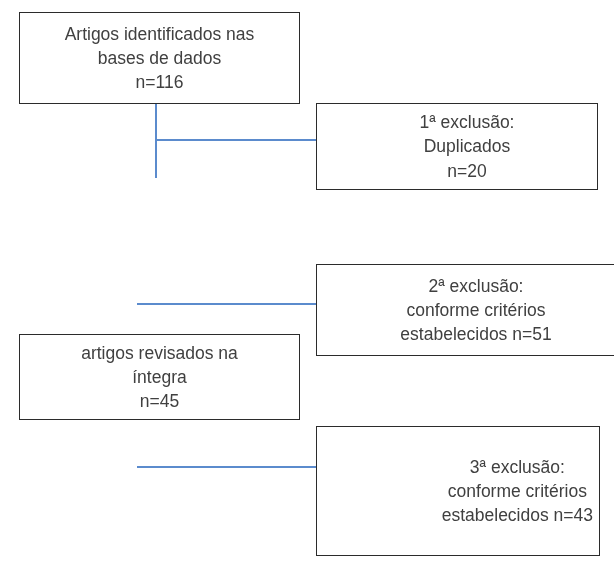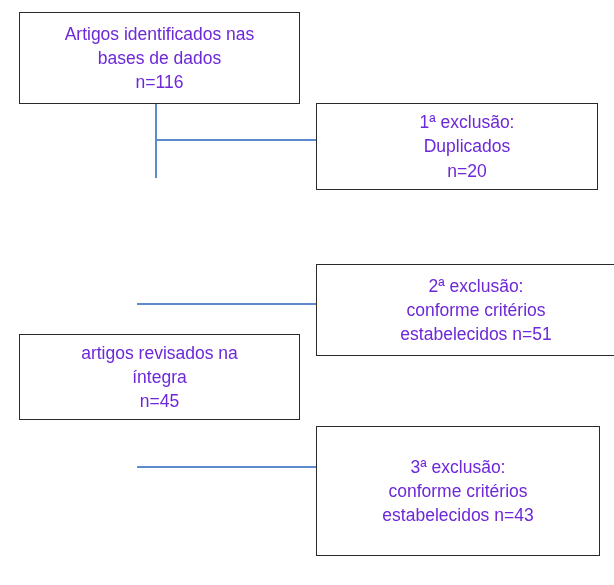--- a/index.html
+++ b/index.html
@@ -22,33 +22,33 @@
     border: 1.6px solid #2b2b2b;
     background: #ffffff;
     display: flex;
     align-items: center;
     justify-content: center;
     text-align: center;
   }
   .node-text {
     font-size: 17.5px;
     line-height: 1.38;
-    color: #6d28d9;
+    color: #404040;
     white-space: pre-line;
     padding: 0 6px;
   }
   
   #box-identificados { left: 19px;  top: 12px;  width: 281px; height: 92px; }
   #box-titulo-resumo { left: 19px;  top: 176px; width: 281px; height: 87px; }
   #box-integra       { left: 19px;  top: 334px; width: 281px; height: 86px; }
   #box-amostra-final { left: 19px;  top: 505px; width: 281px; height: 70px; }
   
   #box-exclusao-1 { left: 316px; top: 103px; width: 282px; height: 87px; padding-left: 20px; }
   #box-exclusao-2 { left: 316px; top: 264px; width: 320px; height: 92px; justify-content: center; }
-  #box-exclusao-3 { left: 316px; top: 426px; width: 284px; height: 130px; }
+  #box-exclusao-3 { left: 316px; top: 426px; width: 284px; height: 130px; justify-content: flex-end; }
 
   .connector {
     position: absolute;
     background: #5b8bcd;
   }
   .connector.vertical   { width: 2px; }
   .connector.horizontal { height: 2px; }
 
   #conn-v-1 { left: 155px; top: 103px; height: 75px; }
   #conn-h-1 { left: 155px; top: 139px; width: 162px; }

